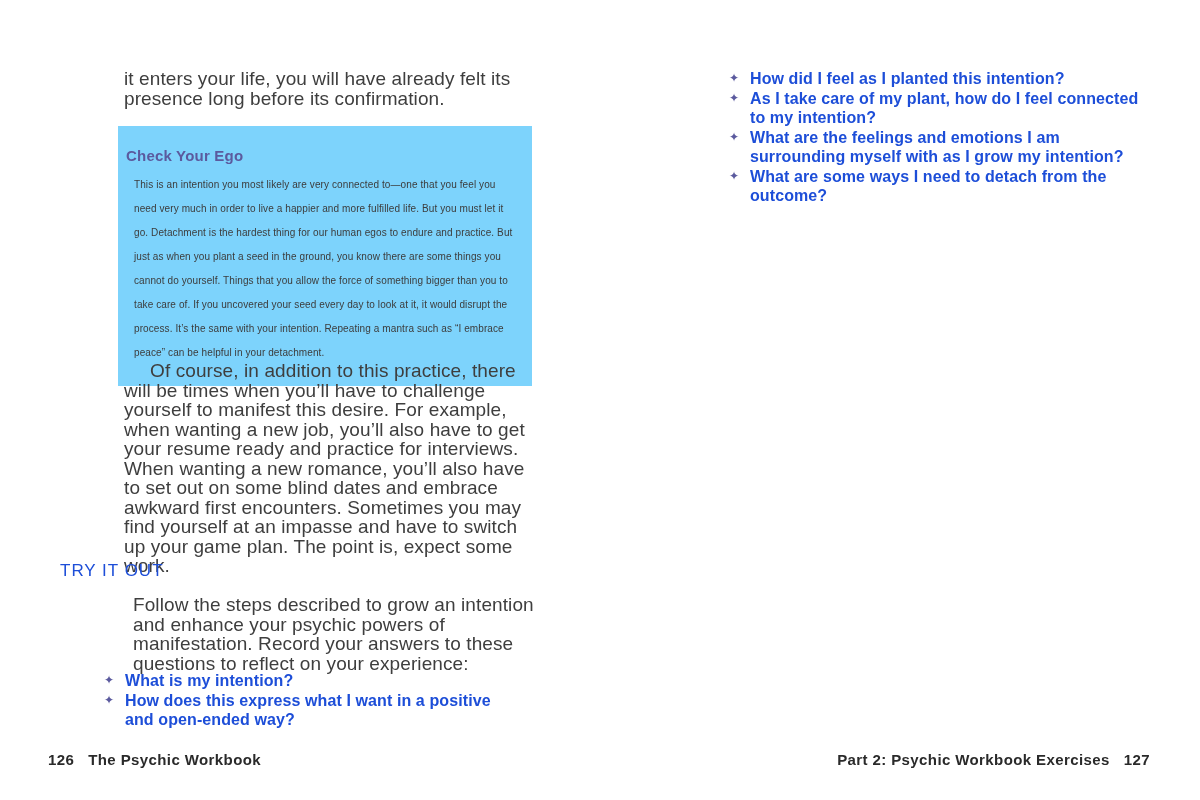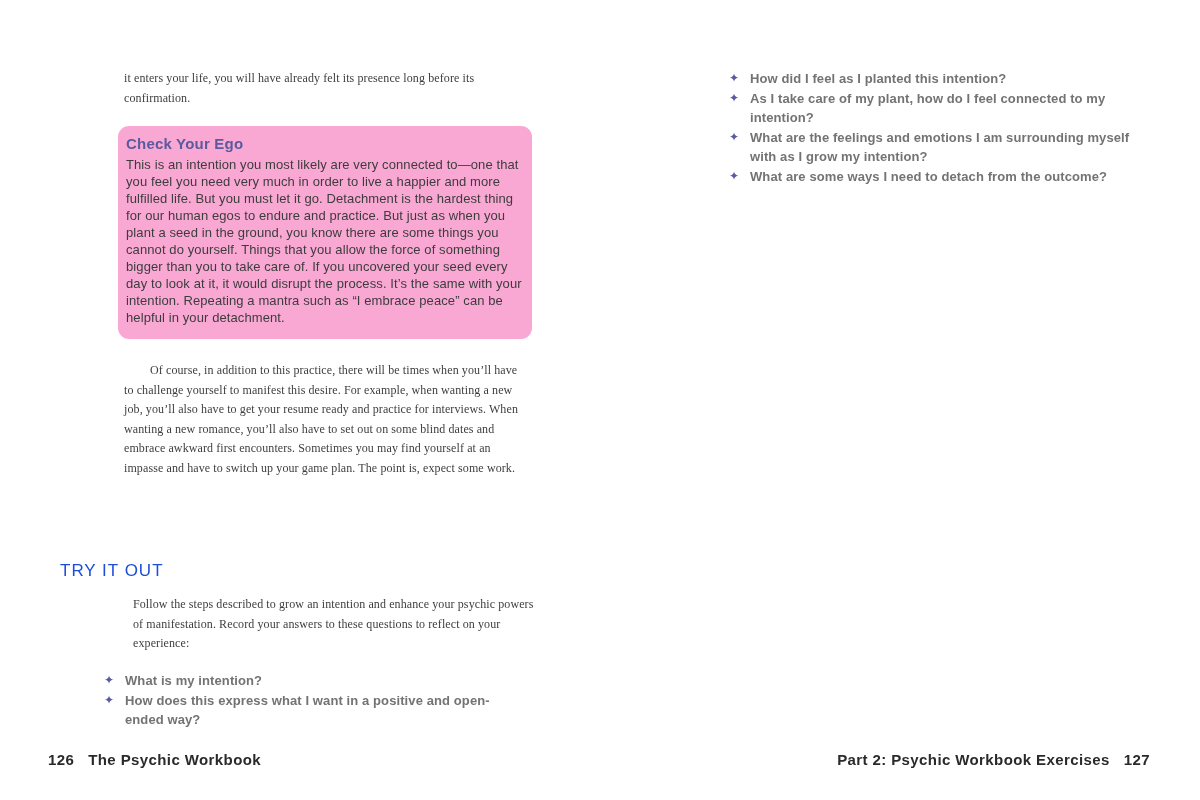--- a/index.html
+++ b/index.html
@@ -11,52 +11,50 @@
   .spread {
     position: relative;
     width: 1200px;
     height: 800px;
     background: #ffffff;
     overflow: hidden;
   }
   .body-text {
     position: absolute;
     margin: 0;
-    font-size: 12px;
+    font-size: 19px;
     line-height: 19.5px;
     color: #3e3e3e;
     letter-spacing: 0.1px;
-    font-family: Liberation Serif, serif;
   }
   .intro-paragraph   { left: 124px; top: 69px;  width: 404px; }
   .of-course-paragraph { left: 124px; top: 361px; width: 404px; text-indent: 26px; }
   .try-intro-paragraph { left: 133px; top: 595px; width: 404px; }
 
   .callout {
     position: absolute;
     left: 118px;
     top: 126px;
     width: 414px;
     box-sizing: border-box;
-    background: #f9a8d4;
-    padding: 8px 10px 13px 8px;
-    border-radius: 11px;
+    background: #7dd3fc;
+    padding: 20px 10px 13px 8px;
   }
   .callout h3 {
     margin: 0 0 3px 0;
     font-size: 15px;
     line-height: 19px;
     font-weight: bold;
     color: #5b5a9e;
     letter-spacing: 0.2px;
   }
   .callout p {
-    margin: 0;
-    font-size: 13px;
-    line-height: 17px;
+    margin: 8px;
+    font-size: 10px;
+    line-height: 24px;
     color: #3c3c3c;
     letter-spacing: 0.1px;
   }
 
   .section-heading {
     position: absolute;
     left: 48px;
     top: 549px;
     margin: 12px;
     font-size: 17px;
@@ -80,24 +78,24 @@
   }
   .bullet-star {
     flex: 0 0 14px;
     font-size: 12px;
     line-height: 19.5px;
     color: #5b5a9e;
     text-align: left;
   }
   .bullet-text {
     flex: 1;
-    font-size: 13px;
+    font-size: 16px;
     line-height: 19.5px;
     font-weight: bold;
-    color: #737373;
+    color: #1d4ed8;
     letter-spacing: 0.1px;
   }
 
   .footer {
     position: absolute;
     top: 753px;
     font-size: 15px;
     line-height: 14px;
     font-weight: bold;
     color: #2a2a2a;

